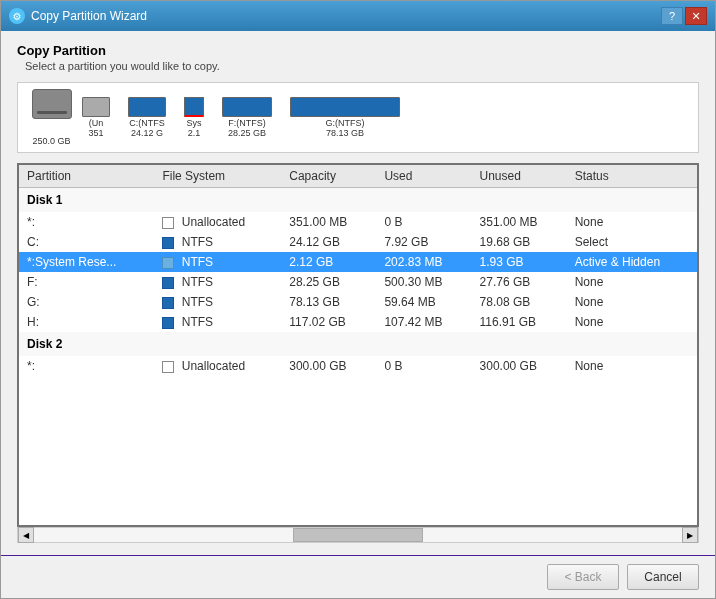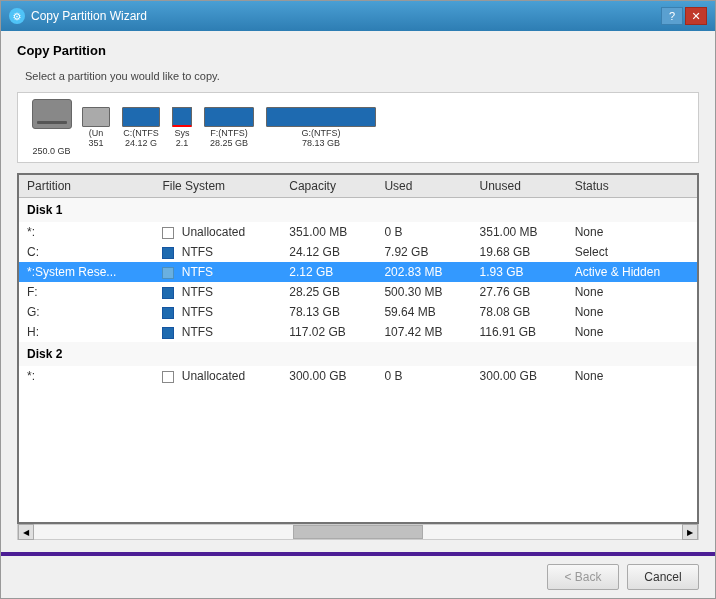--- a/index.html
+++ b/index.html
@@ -78,21 +78,21 @@
       padding: 12px 16px;
       background: #f0f0f0;
     }
     .header-section {
       margin-bottom: 10px;
     }
     .header-title {
       font-size: 13px;
       font-weight: bold;
       color: #000;
-      margin-bottom: 12px;
+      margin-bottom: 2px;
     }
     .header-subtitle {
       font-size: 11px;
       color: #444;
       margin-left: 8px;
     }
     .disk-visual {
       display: flex;
       align-items: center;
       gap: 3px;
@@ -128,21 +128,21 @@
     }
     .disk-label {
       font-size: 9px;
       text-align: center;
       color: #333;
       margin-top: 1px;
     }
     .partition-blocks {
       display: flex;
       flex: 1;
-      gap: 12px;
+      gap: 18px;
       align-items: flex-start;
     }
     .partition-block {
       display: flex;
       flex-direction: column;
       align-items: center;
     }
     .partition-bar {
       height: 20px;
       border: 1px solid #666;
@@ -253,21 +253,21 @@
       background: #c0c0c0;
       border: 1px solid #aaa;
     }
     .bottom-bar {
       display: flex;
       justify-content: flex-end;
       align-items: flex-end;
       padding: 8px 16px;
       gap: 8px;
       background: #f0f0f0;
-      border-top: 4px solid #4c1d95;
+      border-top: 1px solid #4c1d95;
     }
     .btn {
       min-width: 72px;
       height: 26px;
       padding: 0 12px;
       background: linear-gradient(to bottom, #f8f8f8, #e0e0e0);
       border: 1px solid #aaa;
       border-radius: 2px;
       font-size: 12px;
       cursor: pointer;

